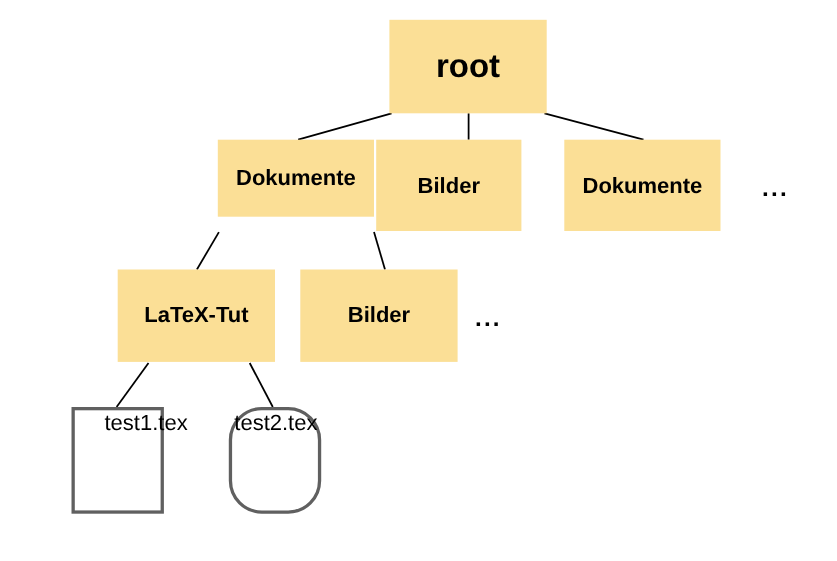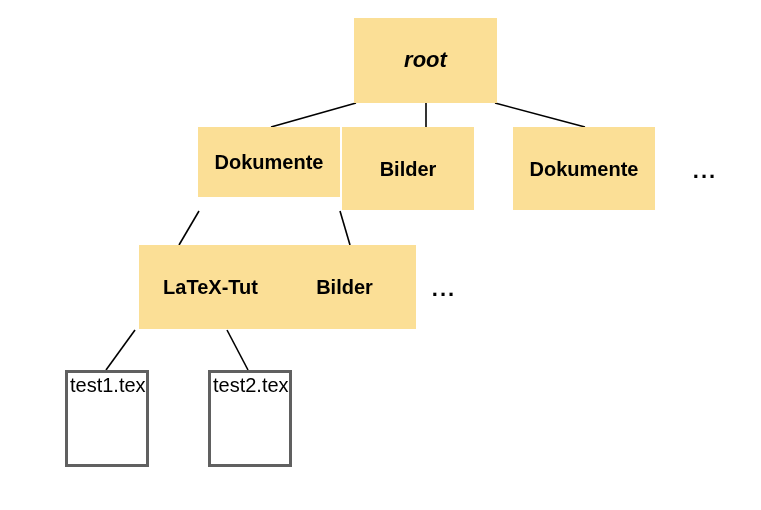--- a/index.html
+++ b/index.html
@@ -32,22 +32,21 @@
     justify-content: center;
     text-align: center;
   }
   .folder {
     background: #FBDF96;
     font-weight: bold;
     font-size: 20px;
     line-height: 1.1;
   }
   .folder.root {
-    font-size: 22px;
-    font-style: italic;
+    font-size: 30px;
   }
   .file {
     background: #ffffff;
     border: 3px solid #606060;
     align-items: flex-start;
     justify-content: flex-start;
     font-size: 20px;
     line-height: 1.1;
   }
   .file .file-label {
@@ -61,25 +60,25 @@
     letter-spacing: 2px;
     line-height: 1;
   }
 
   
   #node-root      { left: 354px; top: 18px;  width: 143px; height: 85px; }
   #node-dokumente { left: 198px; top: 127px; width: 142px; height: 70px; }
   #node-bilder    { left: 342px; top: 127px; width: 132px; height: 83px; }
   #node-downloads { left: 513px; top: 127px; width: 142px; height: 83px; }
   #ellipsis-l2    { left: 688px; top: 160px; width: 34px; text-align: center; }
-  #node-latextut  { left: 107px; top: 245px; width: 143px; height: 84px; margin-left: 32px; }
+  #node-latextut  { left: 107px; top: 245px; width: 143px; height: 84px; }
   #node-studium   { left: 273px; top: 245px; width: 143px; height: 84px; }
   #ellipsis-l3    { left: 427px; top: 278px; width: 34px; text-align: center; }
-  #node-test1     { left: 65px;  top: 370px; width: 84px;  height: 97px; }
-  #node-test2     { left: 208px; top: 370px; width: 84px;  height: 97px; }
+  #node-test1     { left: 65px;  top: 370px; width: 84px;  height: 97px; padding-left: 25px; }
+  #node-test2     { left: 208px; top: 370px; width: 84px;  height: 97px; border-radius: 30px; }
 </style>
 </head>
 <body>
 
 <div id="stage">
 
   <svg id="connectors" viewBox="0 0 761 510" xmlns="http://www.w3.org/2000/svg">
     <line x1="356" y1="103" x2="271" y2="127" stroke="#000000" stroke-width="1.6"></line>
     <line x1="426" y1="103" x2="426" y2="127" stroke="#000000" stroke-width="1.6"></line>
     <line x1="495" y1="103" x2="585" y2="127" stroke="#000000" stroke-width="1.6"></line>

